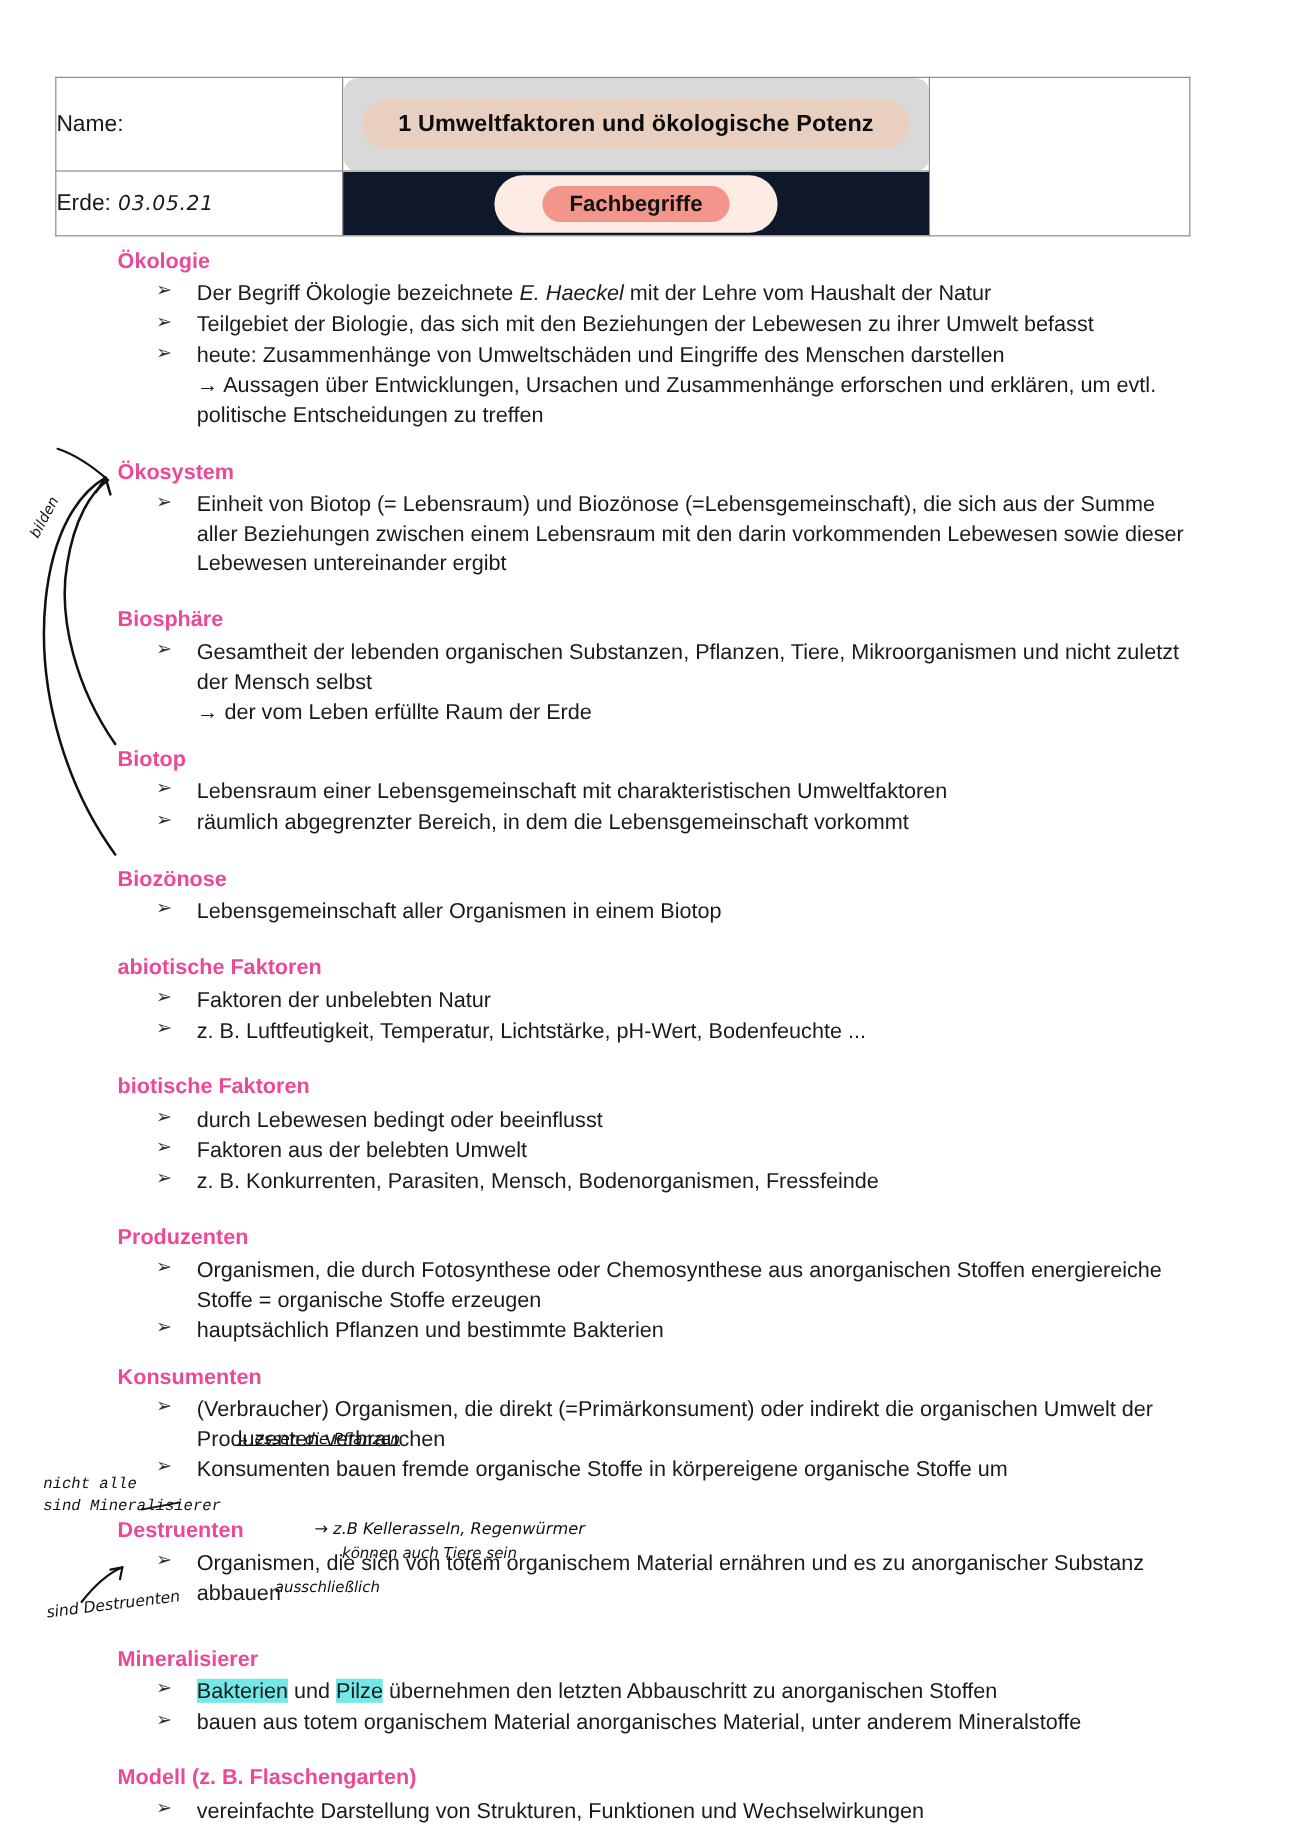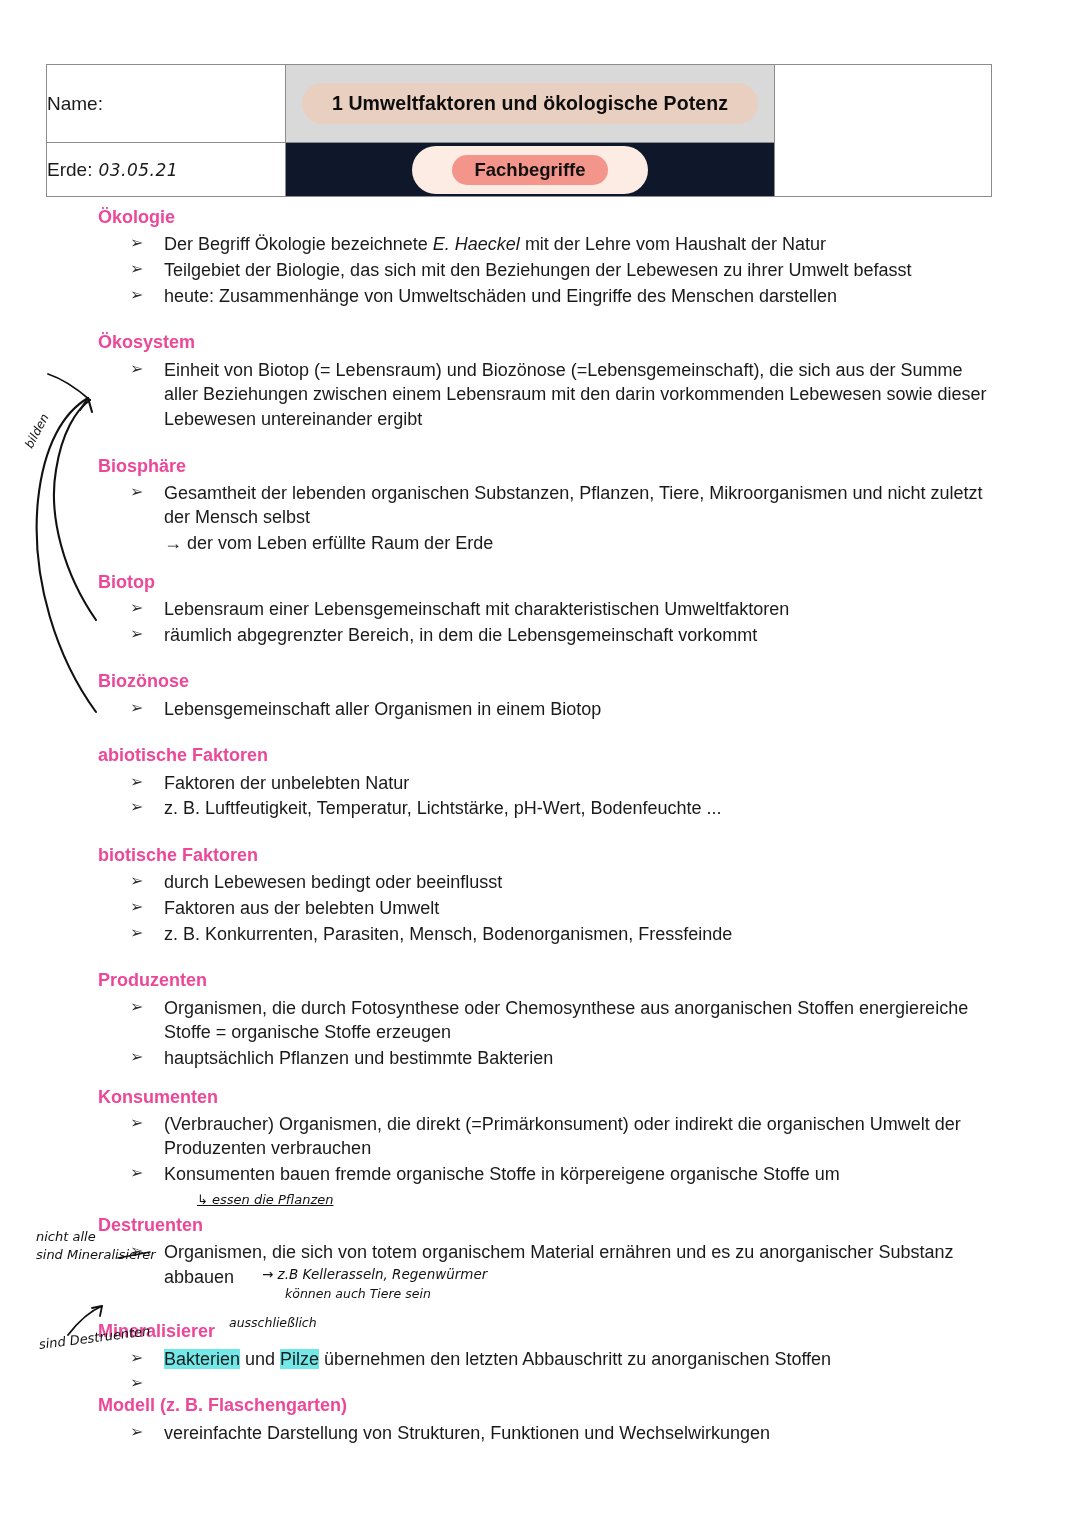--- a/index.html
+++ b/index.html
@@ -25,21 +25,21 @@
     border-collapse: collapse;
     table-layout: fixed;
   }
   .header-table td {
     border: 1px solid #8c8c8c;
     padding: 0;
     vertical-align: middle;
   }
   .cell-name  { width: 238px; height: 77px; padding-left: 14px; font-size: 19px; }
   .cell-datum { width: 238px; height: 53px; padding-left: 14px; font-size: 19px; }
-  .cell-title { width: 488px; background: #d9d9d9; text-align: center; position: relative; }
+  .cell-title { width: 488px; background: #d9d9d9; text-align: center; position: relative; border-radius: 13px; }
   .cell-sub   { width: 488px; background: #0f172a; text-align: center; position: relative; }
   .cell-blank { width: 216px; background: #ffffff; }
 
   .date-hand {
     font-family: "DejaVu Sans", sans-serif;
     font-style: italic;
     font-size: 17px;
     letter-spacing: .5px;
     margin-left: 6px;
   }
@@ -118,21 +118,21 @@
     color: #111;
     white-space: nowrap;
   }
   .hw-bilden {
     left: 22px; top: 444px;
     font-size: 12px;
     transform: rotate(-62deg);
     transform-origin: left top;
   }
   .hw-essen  { left: 197px; top: 1192px; font-size: 13px; text-decoration: underline; }
-  .hw-nichtalle { left: 36px;  top: 1228px; font-size: 13px; line-height: 1.35; font-style: italic; }
+  .hw-nichtalle { left: 36px;  top: 1228px; font-size: 13px; line-height: 1.35; font-style: italic; font-family: Liberation Mono, monospace; }
   .hw-zb     { left: 262px; top: 1266px; font-size: 13.5px; }
   .hw-koennen{ left: 285px; top: 1286px; font-size: 12.5px; }
   .hw-aussch { left: 229px; top: 1315px; font-size: 12.5px; }
   .hw-sinddes{ left: 38px;  top: 1337px; font-size: 13px; transform: rotate(-7deg); transform-origin: left top; }
 
   .deco-svg {
     position: absolute;
     left: 0; top: 0;
     width: 1080px; height: 1527px;
     pointer-events: none;
@@ -167,20 +167,21 @@
 
 <div class="content">
 
   <div class="sec">
     <div class="sec-title">Ökologie</div>
     <ul class="bullets">
       <li><span class="arw">➢</span><span>Der Begriff Ökologie bezeichnete <em class="it">E. Haeckel</em> mit der Lehre vom Haushalt der Natur</span></li>
       <li><span class="arw">➢</span><span>Teilgebiet der Biologie, das sich mit den Beziehungen der Lebewesen zu ihrer Umwelt befasst</span></li>
       <li><span class="arw">➢</span><span>heute: Zusammenhänge von Umweltschäden und Eingriffe des Menschen darstellen</span></li>
     </ul>
+    <div class="sub-line">→ Aussagen über Entwicklungen, Ursachen und Zusammenhänge erforschen und erklären, um evtl. politische Entscheidungen zu treffen</div>
   </div>
 
   <div class="sec" style="margin-top:22px">
     <div class="sec-title">Ökosystem</div>
     <ul class="bullets">
       <li><span class="arw">➢</span><span>Einheit von Biotop (= Lebensraum) und Biozönose (=Lebensgemeinschaft), die sich aus der Summe aller Beziehungen zwischen einem Lebensraum mit den darin vorkommenden Lebewesen sowie dieser Lebewesen untereinander ergibt</span></li>
     </ul>
   </div>
 
   <div class="sec" style="margin-top:22px">
@@ -243,21 +244,21 @@
     <div class="sec-title">Destruenten</div>
     <ul class="bullets">
       <li><span class="arw">➢</span><span>Organismen, die sich von totem organischem Material ernähren und es zu anorganischer Substanz abbauen</span></li>
     </ul>
   </div>
 
   <div class="sec" style="margin-top:30px">
     <div class="sec-title">Mineralisierer</div>
     <ul class="bullets">
       <li><span class="arw">➢</span><span><span class="hl-cyan">Bakterien</span><span> und </span><span class="hl-cyan">Pilze</span><span> übernehmen den letzten Abbauschritt zu anorganischen Stoffen</span></span></li>
-      <li><span class="arw">➢</span></li>
+      <li><span class="arw">➢</span><span>bauen aus totem organischem Material anorganisches Material, unter anderem Mineralstoffe</span></li>
     </ul>
   </div>
 
   <div class="sec" style="margin-top:22px">
     <div class="sec-title">Modell (z. B. Flaschengarten)</div>
     <ul class="bullets">
       <li><span class="arw">➢</span><span>vereinfachte Darstellung von Strukturen, Funktionen und Wechselwirkungen</span></li>
     </ul>
   </div>
 

